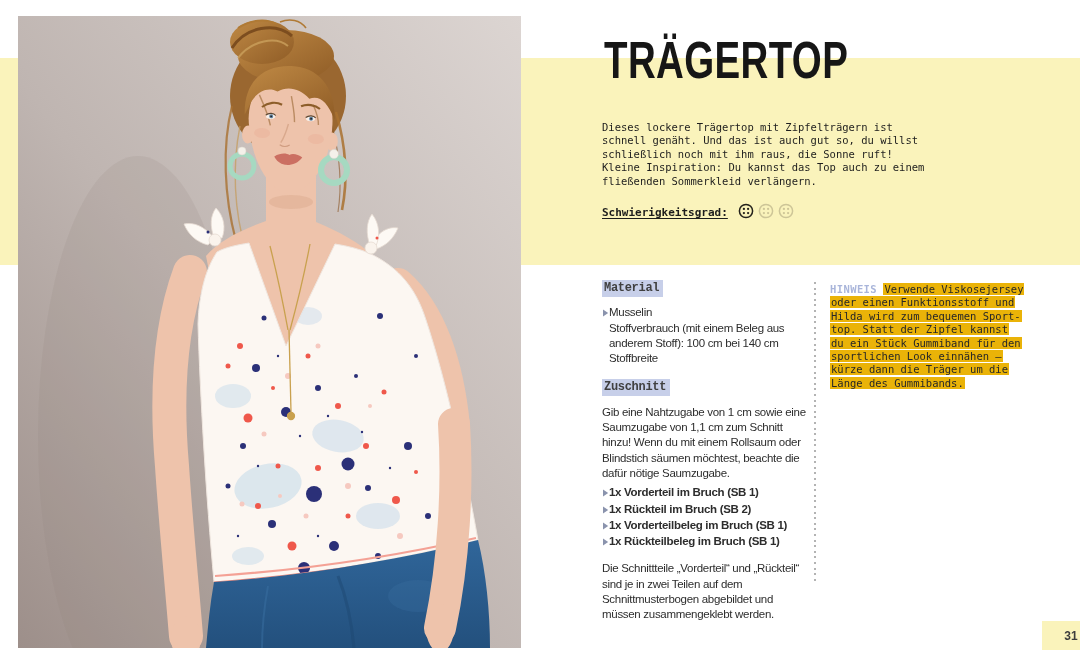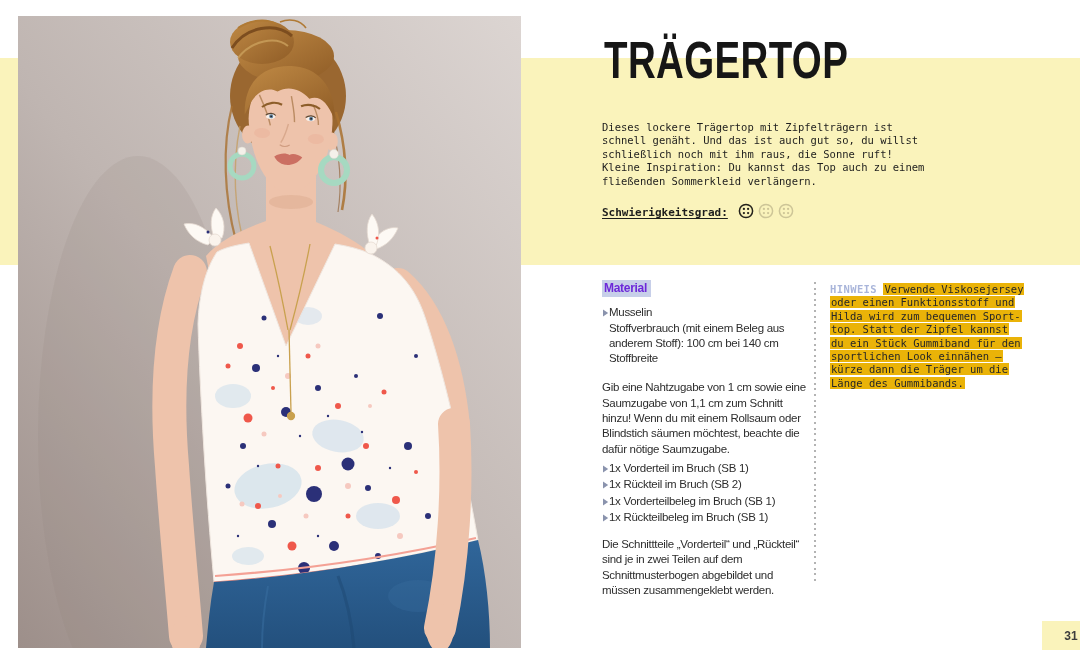--- a/index.html
+++ b/index.html
@@ -28,25 +28,25 @@
   }
   .diff-label { text-decoration:underline; text-underline-offset:2px; margin-right:6px; }
   .btn-icon { display:inline-block; width:16px; height:16px; line-height:0; }
   .btn-icon.active { color:#23211b; }
   .btn-icon.inactive { color:#cdc597; }
 
   .col-left {
     position:absolute; left:602px; top:281px; width:208px;
     font-size:11.5px; line-height:15.3px; letter-spacing:-0.3px; color:#2d2d2d;
   }
-  .hl-head { margin:0 0 9px 0; font-family:Liberation Sans, sans-serif; font-size:12px; font-weight:bold; color:#6d28d9; }
+  .hl-head { margin:0 0 9px 0; font-family:Liberation Mono, monospace; font-size:12px; font-weight:bold; color:#404040; }
   .hl-head span { background:#c7cfe9; padding:1px 4px 2px 2px; }
   .col-left p { margin:0; }
   .arrow-list { list-style:none; margin:0 0 14px 0; padding:0; }
-  .arrow-list.cuts { margin:4px 0 12px 0; }
+  .arrow-list.cuts { margin:4px 0 12px 0;font-weight:bold; }
   .arrow-list li { display:flex; gap:0; margin:0 0 1px 0; }
   .arrow-list .arrow-icon { flex:0 0 auto; margin-top:4px; line-height:0; }
   .item-name, .item-detail { display:block; }
   .zs-head { margin-top:0; }
   .note-par { margin-top:12px !important; }
 
   .divider {
     position:absolute; left:814px; top:282px; width:2px; height:302px;
     background:repeating-linear-gradient(to bottom, #b3b3b3 0 2px, transparent 2px 5.6px);
   }
@@ -295,20 +295,21 @@
               <path d="M1 0.5 L6.2 4 L1 7.5 Z" fill="#8a93ad"></path>
             </svg>
         </span>
         <span>
           <span class="item-name">Musselin</span>
           <span class="item-detail">Stoffverbrauch (mit einem Beleg aus anderem Stoff): 100 cm bei 140 cm Stoffbreite</span>
         </span>
       </li>
     </ul>
 
+    <h3 class="hl-head zs-head"><span>Zuschnitt</span></h3>
     <p>Gib eine Nahtzugabe von 1 cm sowie eine Saumzugabe von 1,1 cm zum Schnitt hinzu! Wenn du mit einem Rollsaum oder Blind­stich säumen möchtest, beachte die dafür nötige Saumzugabe.</p>
     <ul class="arrow-list cuts">
       <li>
         <span class="arrow-icon"><svg width="7" height="8" viewBox="0 0 7 8">
               <path d="M1 0.5 L6.2 4 L1 7.5 Z" fill="#8a93ad"></path>
             </svg></span>
         <span>1x Vorderteil im Bruch (SB 1)</span>
       </li>
       <li>
         <span class="arrow-icon"><svg width="7" height="8" viewBox="0 0 7 8">

